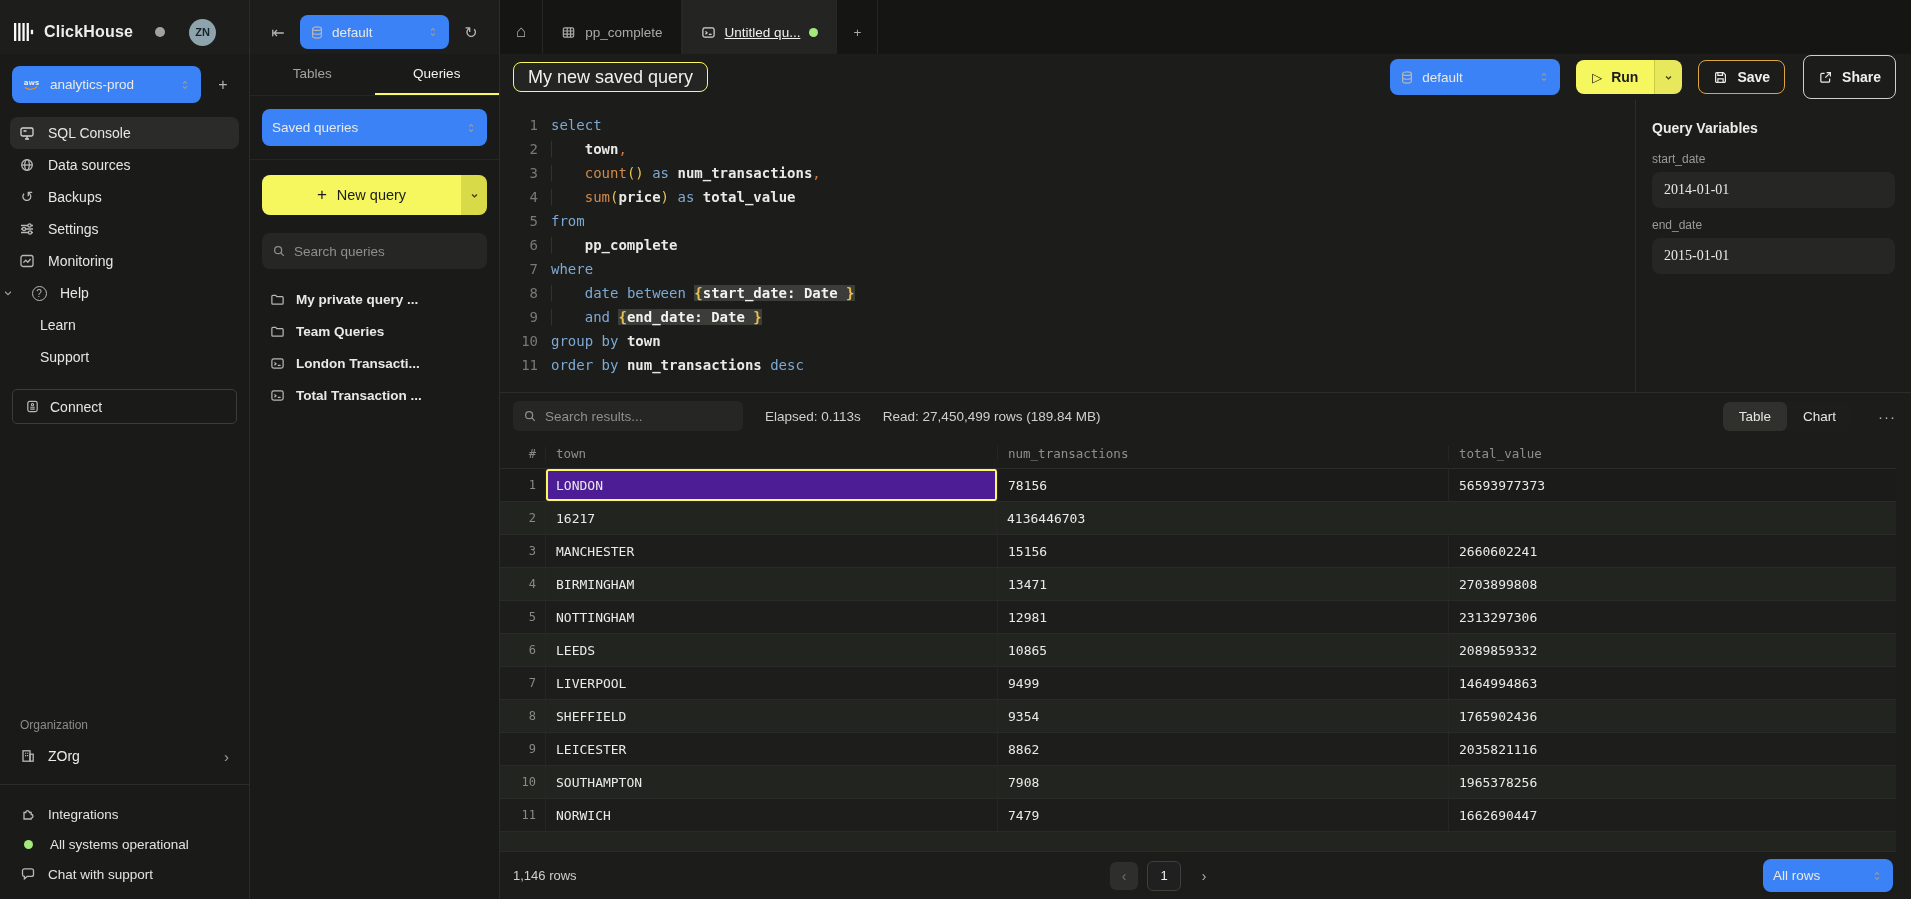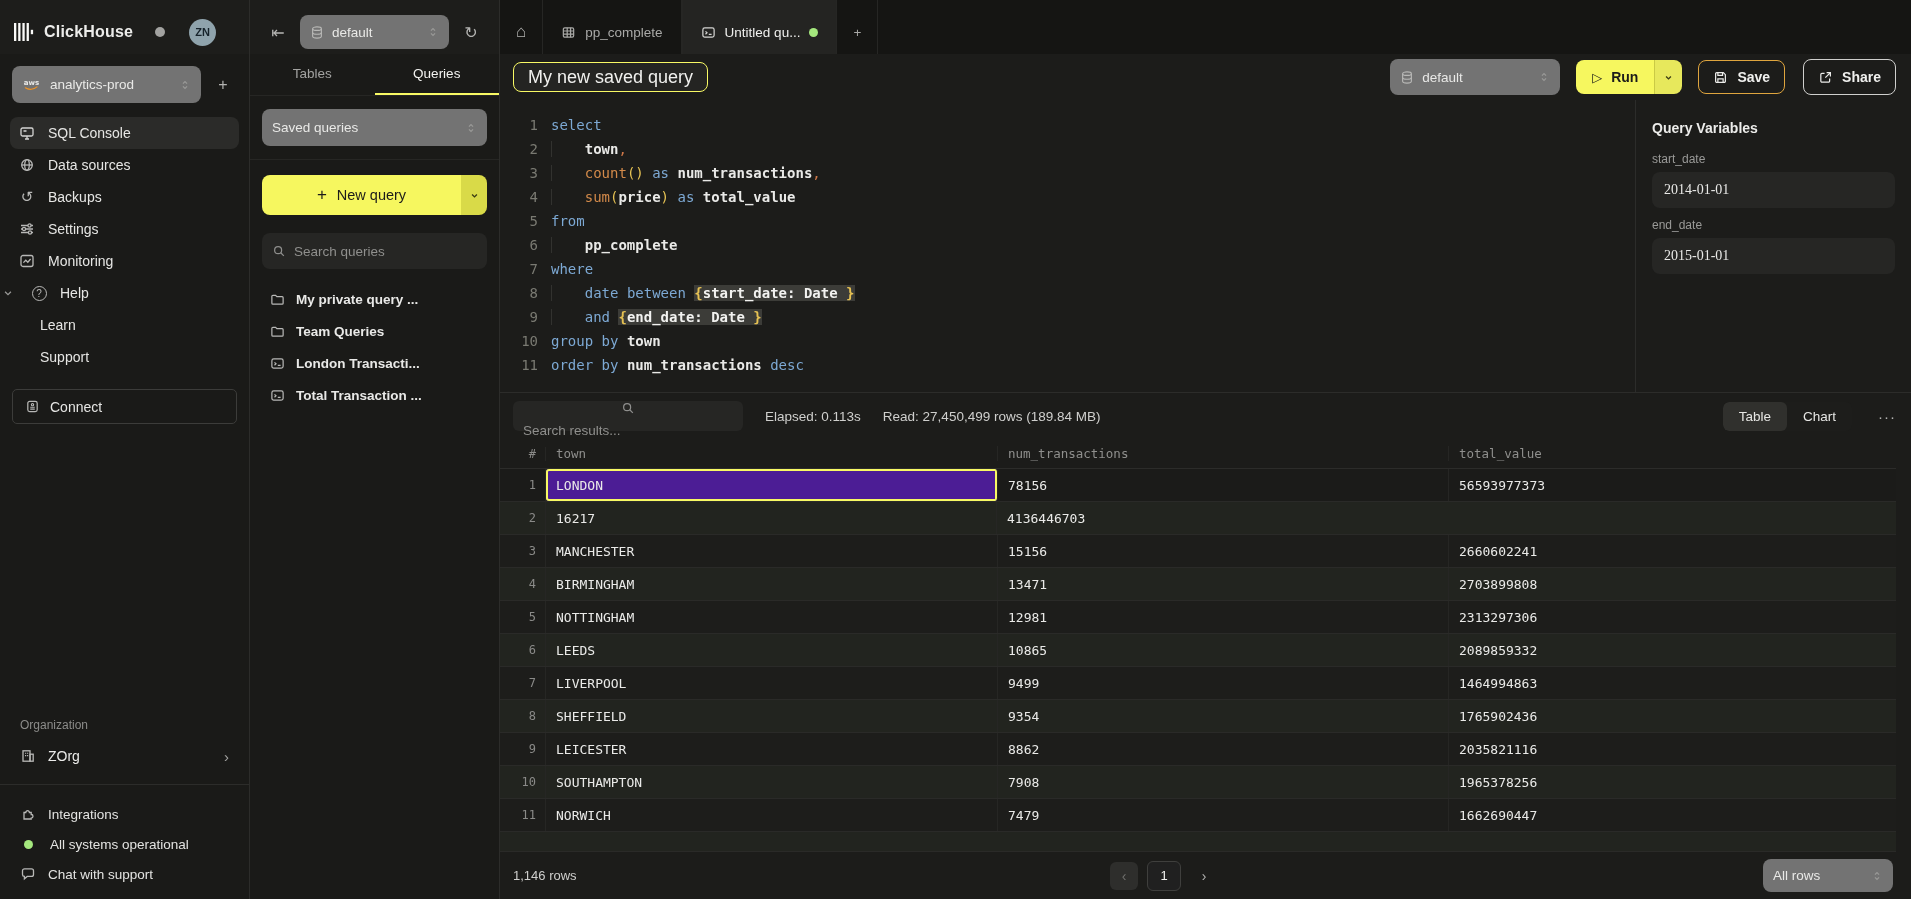--- a/index.html
+++ b/index.html
@@ -15,28 +15,28 @@
   #brand { width:250px; display:flex; align-items:center; gap:10px; padding:0 14px;
     border-right:1px solid #2c2c2a; }
   #brand .name { font-size:16px; font-weight:700; letter-spacing:.2px; }
   .brand-dot { width:10px; height:10px; border-radius:50%; background:#a2a2a0; margin-left:12px; }
   .avatar { width:27px; height:27px; border-radius:50%; background:#8fa3ac; color:#17232b;
     font-size:11px; font-weight:700; display:flex; align-items:center; justify-content:center; margin-left:14px; }
   #ctx { width:250px; display:flex; align-items:center; gap:8px; padding:0 14px;
     border-right:1px solid #2c2c2a; }
   .glyph-btn { color:#b3b3b1; font-size:16px; background:none; border:none; cursor:pointer;
     width:28px; height:28px; display:flex; align-items:center; justify-content:center; border-radius:6px; }
-  .selectbox { display:flex; align-items:center; gap:8px; background:#737373; border-radius:8px;
+  .selectbox { display:flex; align-items:center; gap:8px; background:#3b82f6; border-radius:8px;
     height:34px; padding:0 10px; font-size:13.5px; color:#e9e9e7; cursor:pointer; }
   .selectbox .lbl { flex:1; }
   #tabstrip { flex:1; background:#151513; display:flex; align-items:stretch; }
   .tt { display:flex; align-items:center; gap:9px; padding:0 18px; font-size:13.5px;
     color:#a9a9a7; border-right:1px solid #262624; cursor:pointer; }
   .tt.icon-only { padding:0 16px; }
-  .tt.active { background:#242422; color:#f0f0ee; border-left:1px solid #262624; }
+  .tt.active { background:#242422; color:#f0f0ee; border-left:1px solid #262624;text-decoration:underline; }
   .green-dot { width:9px; height:9px; border-radius:50%; background:#a5e87e; }
   .home-glyph { font-size:17px; color:#b3b3b1; }
 
   
   #sidebar { left:0; top:54px; width:250px; height:845px; background:#1a1a18;
     border-right:1px solid #2c2c2a; display:flex; flex-direction:column; padding:12px 0 10px; }
   .svc-row { display:flex; align-items:center; padding:0 12px 14px; gap:8px; }
   .svc-row .selectbox { flex:1; height:37px; }
   .nav-item { display:flex; align-items:center; gap:12px; height:32px; margin:0 10px;
     padding:0 8px; border-radius:8px; font-size:14px; color:#e6e6e4; cursor:pointer; }
@@ -94,21 +94,21 @@
   #wtoolbar .selectbox { width:170px; height:36px; }
   .runbtn { display:flex; height:34px; border-radius:8px; overflow:hidden; cursor:pointer; margin-left:6px; }
   .runbtn .main { background:#f6f75f; color:#1c1c1a; display:flex; align-items:center; gap:9px;
     padding:0 16px; font-size:14px; font-weight:700; }
   .runbtn .play { font-size:13px; font-weight:400; }
   .runbtn .drop { width:28px; background:#e7e85c; border-left:1px solid #caca45;
     display:flex; align-items:center; justify-content:center; color:#3c3c14; }
   .savebtn { height:34px; border:1.5px solid #dfa53e; border-radius:8px; background:none;
     color:#f0f0ee; font-size:14px; font-weight:600; display:flex; align-items:center; gap:9px;
     padding:0 14px; cursor:pointer; margin-left:6px; }
-  .sharebtn { height:36px; border:1px solid #cfcfcd; border-radius:8px; background:none;
+  .sharebtn { height:44px; border:1px solid #cfcfcd; border-radius:8px; background:none;
     color:#f0f0ee; font-size:14px; font-weight:600; display:flex; align-items:center; gap:9px;
     padding:0 14px; cursor:pointer; margin-left:8px; }
   #middle { display:flex; height:292px; flex:none; }
   #editor { width:1136px; border-right:1px solid #2c2c2a; padding:13px 0 0 12px;
     font-family:"DejaVu Sans Mono", monospace; font-size:14px; line-height:24px; }
   .cl { display:flex; white-space:pre; }
   .ln { width:26px; text-align:right; margin-right:13px; color:#7a7a72; flex:none; }
   .ct { white-space:pre; }
   .tk.kw { color:#7da9d4; }
   .tk.fn { color:#d38a4a; }
@@ -121,21 +121,21 @@
   #varpanel { flex:1; padding:20px 16px; }
   #varpanel h3 { font-size:14px; font-weight:700; margin-bottom:16px; }
   .var-label { font-size:12px; color:#9a9a98; margin-bottom:6px; }
   .var-input { width:100%; height:36px; background:#262624; border:none; border-radius:8px;
     color:#e9e9e7; font-size:14px; padding:0 12px; margin-bottom:10px; outline:none;
     font-family:Liberation Serif, serif; }
 
   
   #results { flex:1; border-top:1px solid #2c2c2a; display:flex; flex-direction:column; }
   #rtoolbar { height:46px; flex:none; display:flex; align-items:center; padding:0 15px 0 13px; gap:22px; }
-  #rtoolbar .searchbox { margin:0; width:230px; height:30px; border-radius:6px;flex-direction:column; }
+  #rtoolbar .searchbox { margin:0; width:230px; height:30px; border-radius:6px; }
   .meta { font-size:13.5px; color:#cfcfcd; }
   .viewtoggle { margin-left:auto; display:flex; background:#1d1d1b; border-radius:6px; overflow:hidden; }
   .seg { padding:7px 16px; font-size:13.5px; color:#e6e6e4; cursor:pointer; }
   .seg.active { background:#30302d; border-radius:6px; }
   .dots { color:#b3b3b1; font-size:15px; letter-spacing:1px; margin-left:4px; cursor:pointer; }
   #grid { width:1396px; font-family:"DejaVu Sans Mono", monospace; }
   .t-head { display:flex; height:30px; align-items:center; border-bottom:1px solid #2c2c2a;
     color:#8f8f8d; font-size:12.5px; }
   .t-row { display:flex; height:33px; align-items:stretch; border-bottom:1px solid #2a2a28;
     background:#1d1d1b; font-size:13px; color:#eaeae8; }

